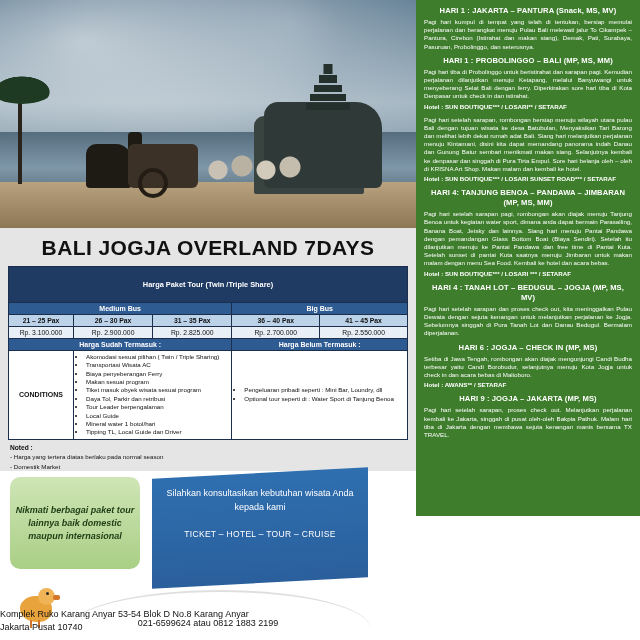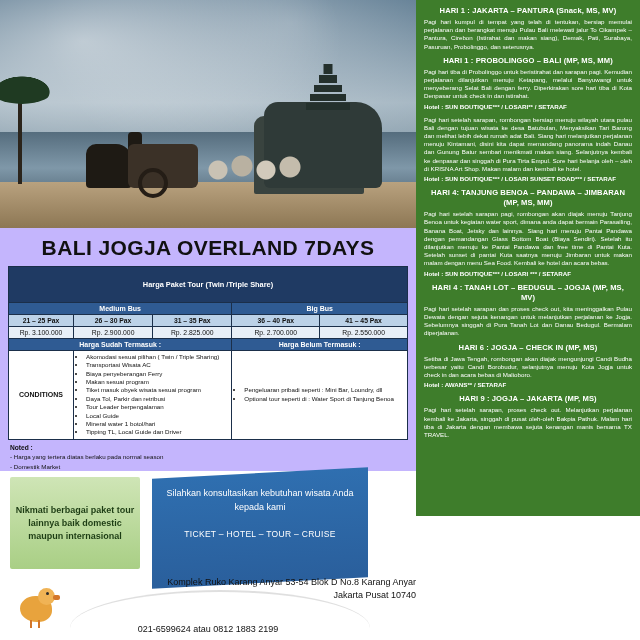--- a/index.html
+++ b/index.html
@@ -6,21 +6,21 @@
   body{
     width:640px;height:640px;overflow:hidden;
     font-family:"Liberation Sans", sans-serif;
     background:#ffffff;color:#111;
   }
   .page{position:relative;width:640px;height:640px;display:flex;}
 
   
   .left{
     width:416px;height:640px;position:relative;
-    background:#c4b5fd;
+    background:#e5e5e5;
     display:flex;flex-direction:column;
   }
   .hero{
     height:228px;width:100%;
     position:relative;overflow:hidden;
     background:linear-gradient(#3f5e76 0%, #6d88a0 38%, #8fa4b4 55%, #6f8596 72%, #4d6272 100%);
   }
   .hero .sky{position:absolute;inset:0;
     background:
       radial-gradient(ellipse at 20% 18%, rgba(255,255,255,.55), rgba(255,255,255,0) 55%),
@@ -80,35 +80,35 @@
   .noted{font-size:6.2px;padding:3px 10px 0;line-height:1.5;}
   .noted b{font-size:6.6px;}
 
   
   .lower{position:relative;flex:1;background:#ffffff;}
   .ribbon{
     position:absolute;left:10px;top:6px;width:130px;height:92px;
     background:linear-gradient(#cfe5b6,#a9cf85);
     display:flex;align-items:center;justify-content:center;text-align:center;
     font-size:9px;font-weight:bold;color:#1d3d14;line-height:1.45;
-    box-sizing:border-box;border-radius:2px;
+    box-sizing:border-box;border-radius:10px;font-style:italic;
   }
   .bluebox{
     position:absolute;left:152px;top:2px;width:216px;height:110px;
     background:linear-gradient(#2f6fb0,#2a5f9c);
     color:#fff;text-align:center;font-size:9px;line-height:1.5;
     padding:14px 12px;box-sizing:border-box;
     transform:skewY(-3deg);
   }
   .bluebox .inner{transform:skewY(3deg);}
   .bluebox .sep{margin-top:14px;font-size:8.5px;letter-spacing:.3px;}
 
   .brand{position:absolute;left:0;right:0;bottom:56px;text-align:center;font-weight:bold;font-size:13px;}
-  .addr{position:absolute;left:0;right:0;bottom:38px;text-align:right;font-size:9px;line-height:1.45;}
-  .phone{position:absolute;left:0;right:0;bottom:6px;text-align:center;font-size:9px;}
+  .addr{position:absolute;left:0;right:0;bottom:6px;text-align:left;font-size:9px;line-height:1.45;}
+  .phone{position:absolute;left:0;right:0;bottom:12px;text-align:center;font-size:9px;}
 
   .bird{position:absolute;left:16px;bottom:10px;width:44px;height:44px;}
   .bird .body{position:absolute;left:4px;top:10px;width:32px;height:26px;background:#e8a33d;border-radius:50% 50% 45% 55%;}
   .bird .head{position:absolute;left:22px;top:2px;width:17px;height:17px;background:#f0b355;border-radius:50%;}
   .bird .beak{position:absolute;left:37px;top:9px;width:7px;height:5px;background:#d3762a;border-radius:2px;}
   .bird .eye{position:absolute;left:30px;top:6px;width:3px;height:3px;background:#2b2b2b;border-radius:50%;}
   .bird .leg{position:absolute;left:14px;top:34px;width:2px;height:8px;background:#d3762a;}
   .bird .leg2{position:absolute;left:22px;top:34px;width:2px;height:8px;background:#d3762a;}
   .swoosh{position:absolute;left:70px;bottom:12px;width:300px;height:36px;
     border-top:2px solid #d8d8d8;border-radius:50%/100% 100% 0 0;opacity:.8;}

